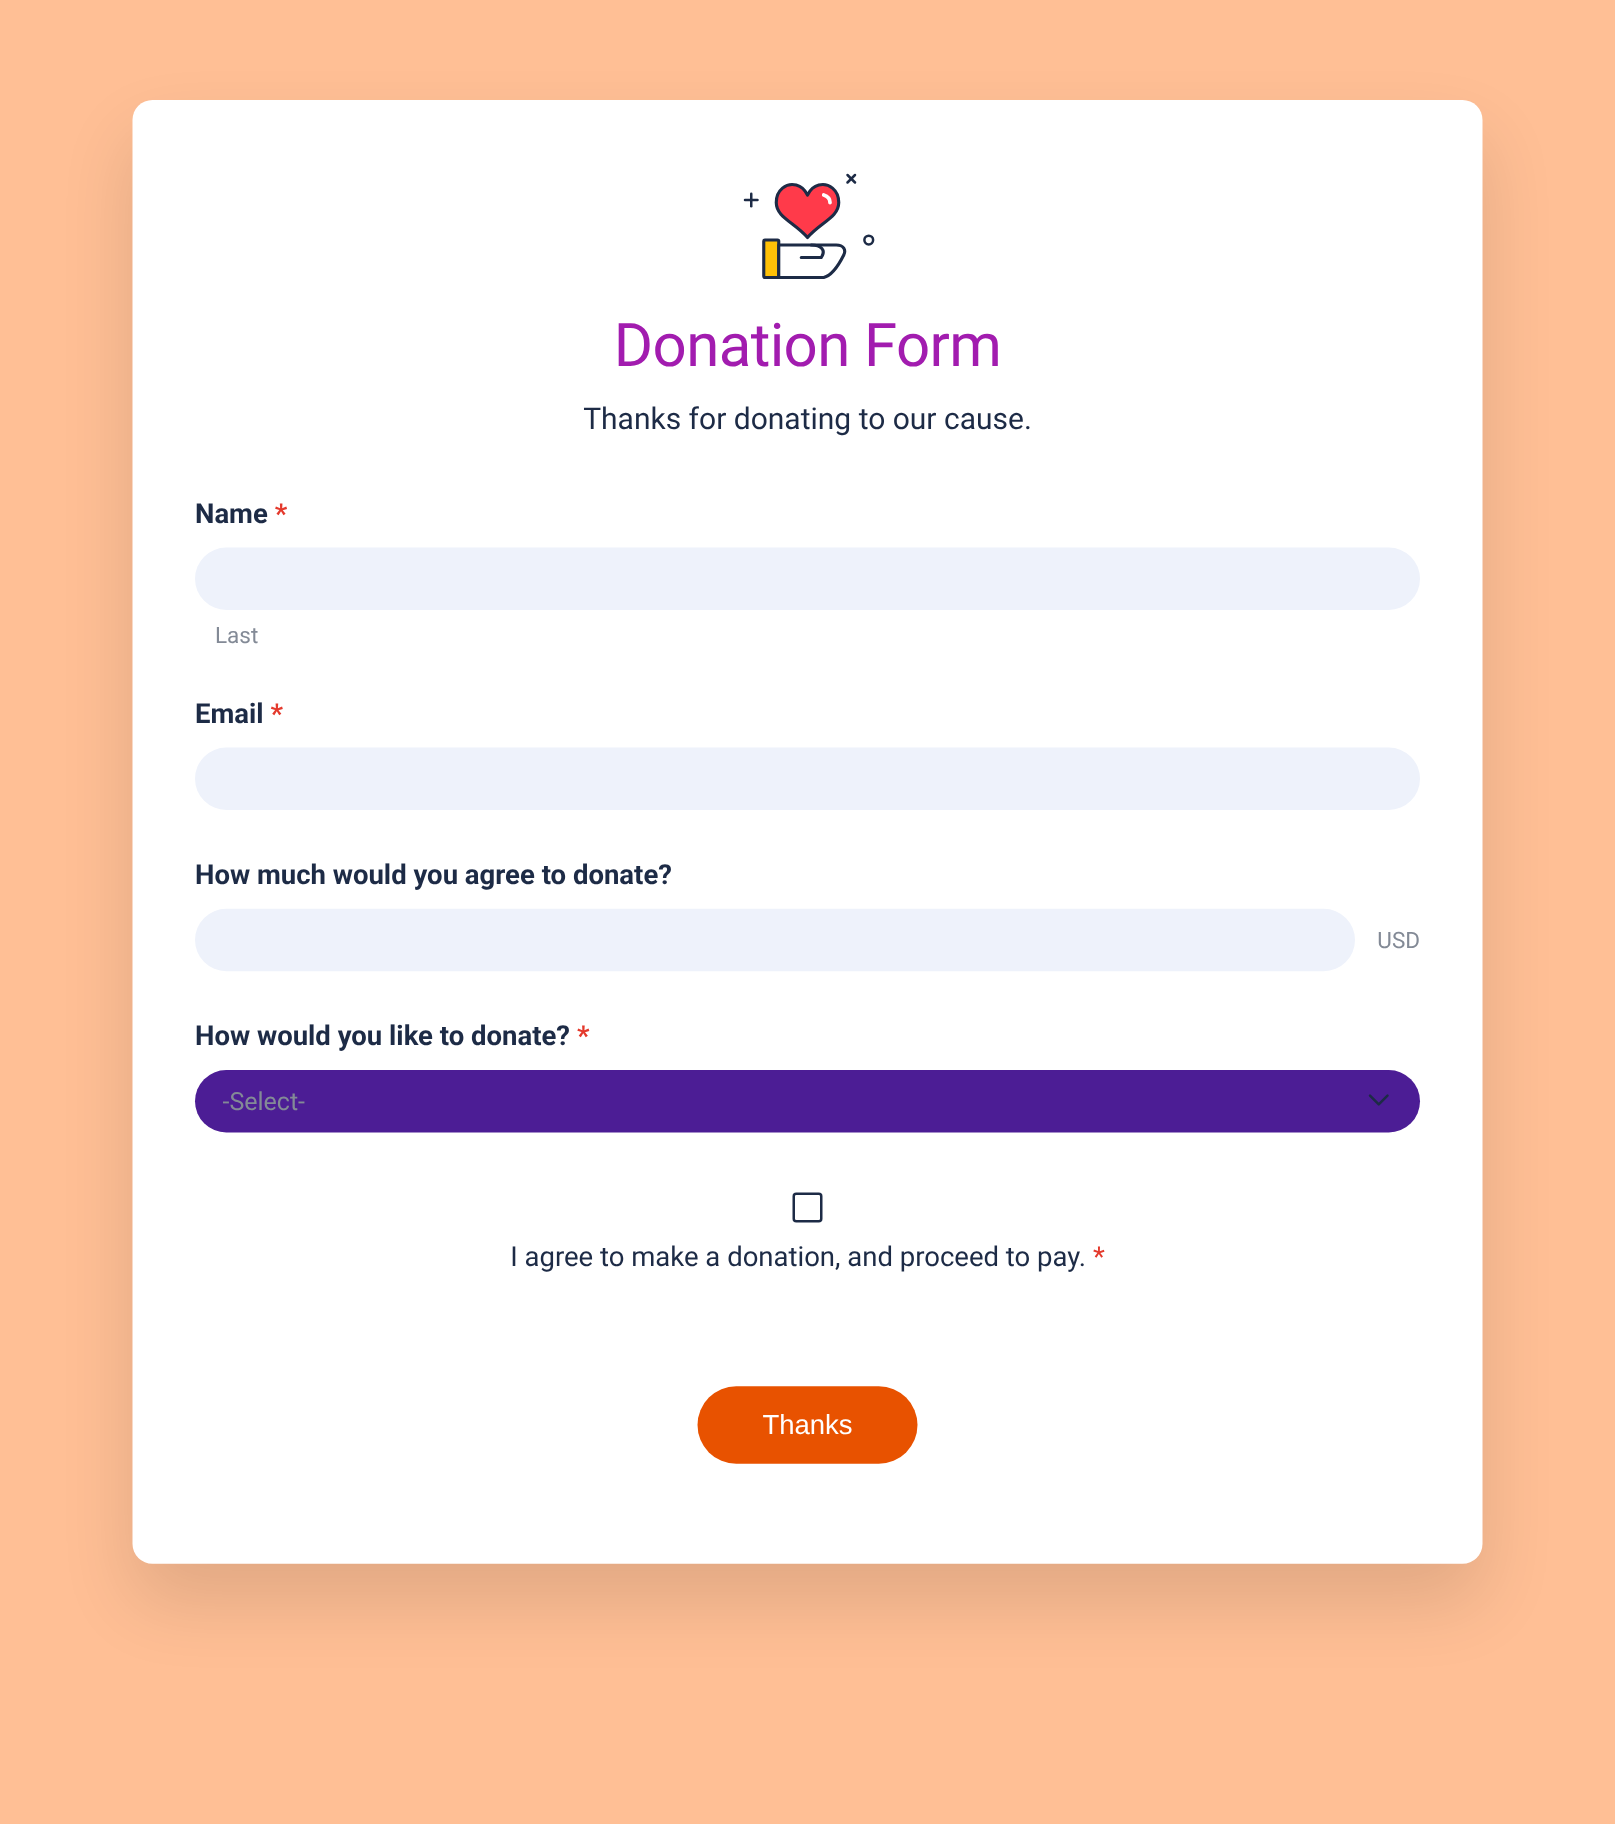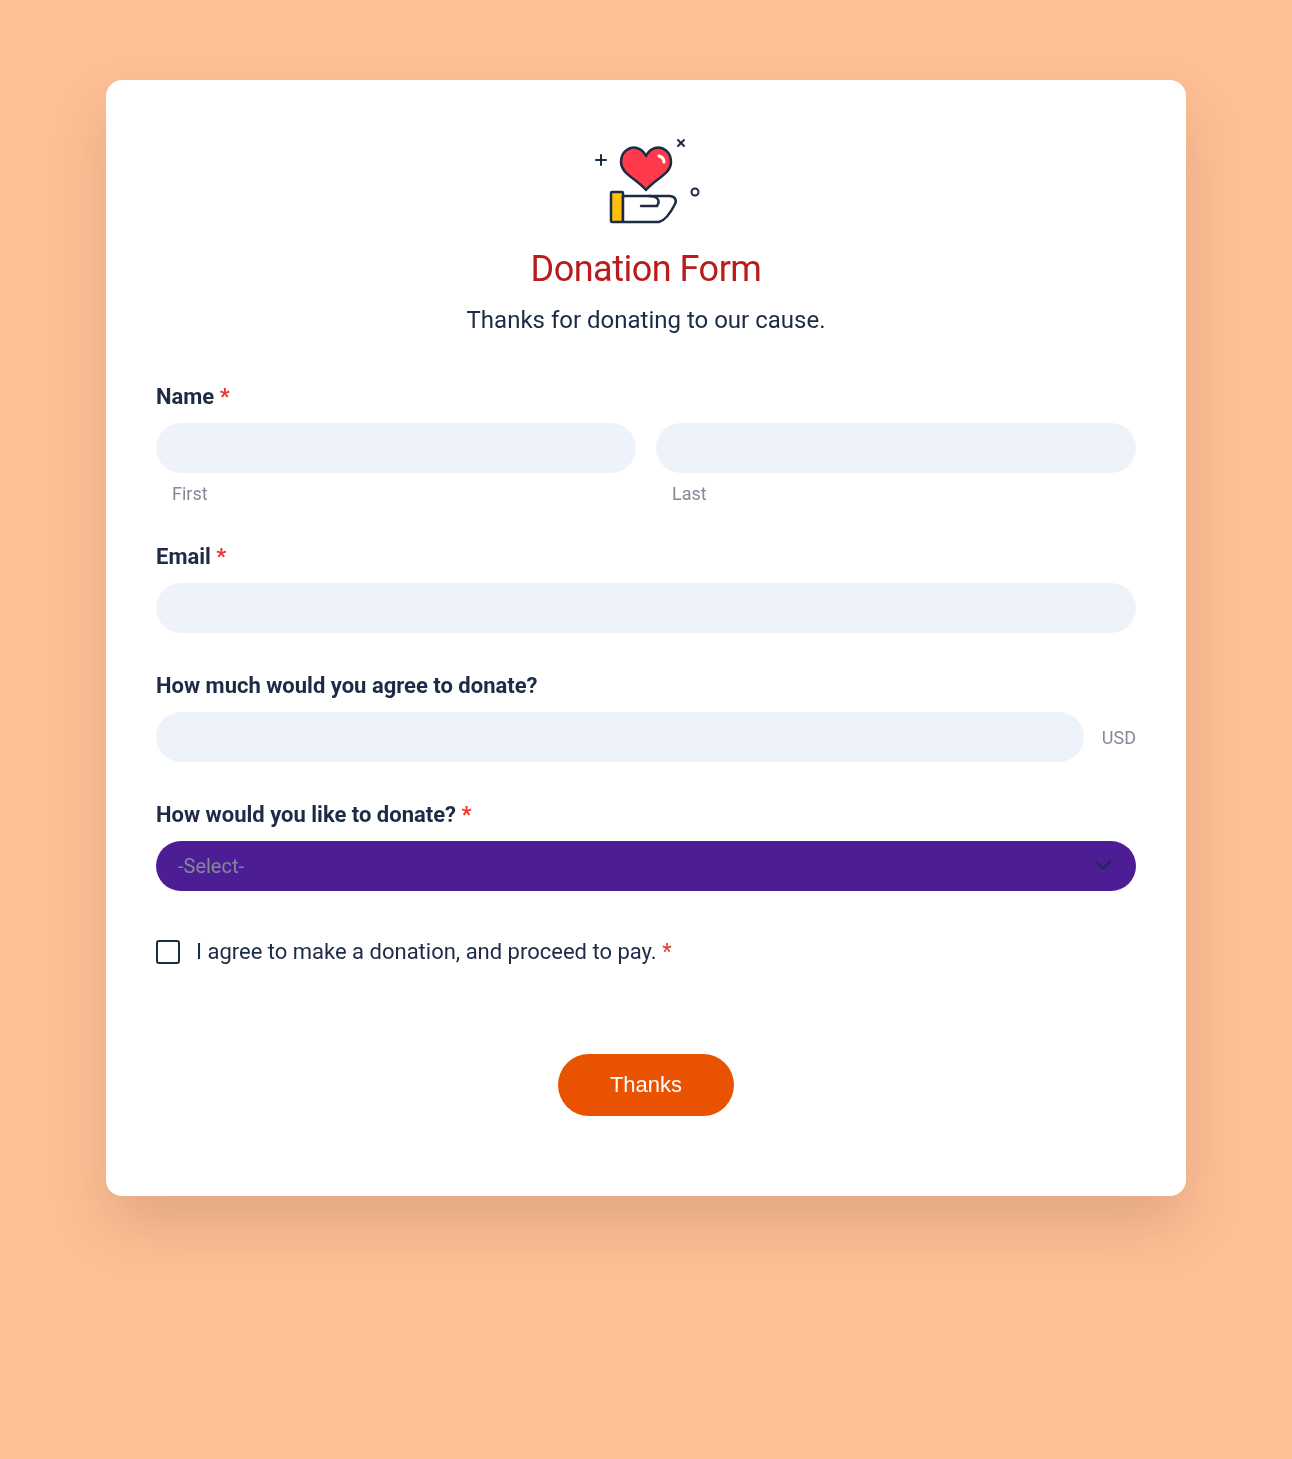--- a/index.html
+++ b/index.html
@@ -23,23 +23,23 @@
   .header {
     text-align: center;
     margin-bottom: 50px;
   }
   .logo {
     display: flex;
     justify-content: center;
     margin-bottom: 8px;
   }
   .title {
-    font-size: 36px;
+    font-size: 48px;
     font-weight: 400;
-    color: #b91c1c;
+    color: #a21caf;
     margin: 0 0 4px;
     letter-spacing: -0.5px;
   }
   .subtitle {
     font-size: 24px;
     font-weight: 400;
     color: #1d2b46;
     margin: 16px;
   }
   .form-group {
@@ -110,20 +110,21 @@
     position: absolute;
     right: 24px;
     top: 50%;
     transform: translateY(-50%);
   }
   .checkbox-row {
     display: flex;
     align-items: center;
     gap: 16px;
     margin-top: 48px;
+    flex-direction: column;
   }
   .checkbox {
     width: 24px;
     height: 24px;
     border: 2px solid #1d2b46;
     border-radius: 3px;
     cursor: pointer;
     flex-shrink: 0;
   }
   .checkbox-label {
@@ -181,24 +182,20 @@
   </div>
 
   <div class="form-group">
     <div class="label">
       <span>Name</span>
       <span class="required">*</span>
     </div>
     <div class="row">
       <div class="col">
         <input class="input" type="text" style="">
-        <div class="sublabel">First</div>
-      </div>
-      <div class="col">
-        <input class="input" type="text" style="">
         <div class="sublabel">Last</div>
       </div>
     </div>
   </div>
 
   <div class="form-group">
     <div class="label">
       <span>Email</span>
       <span class="required">*</span>
     </div>

